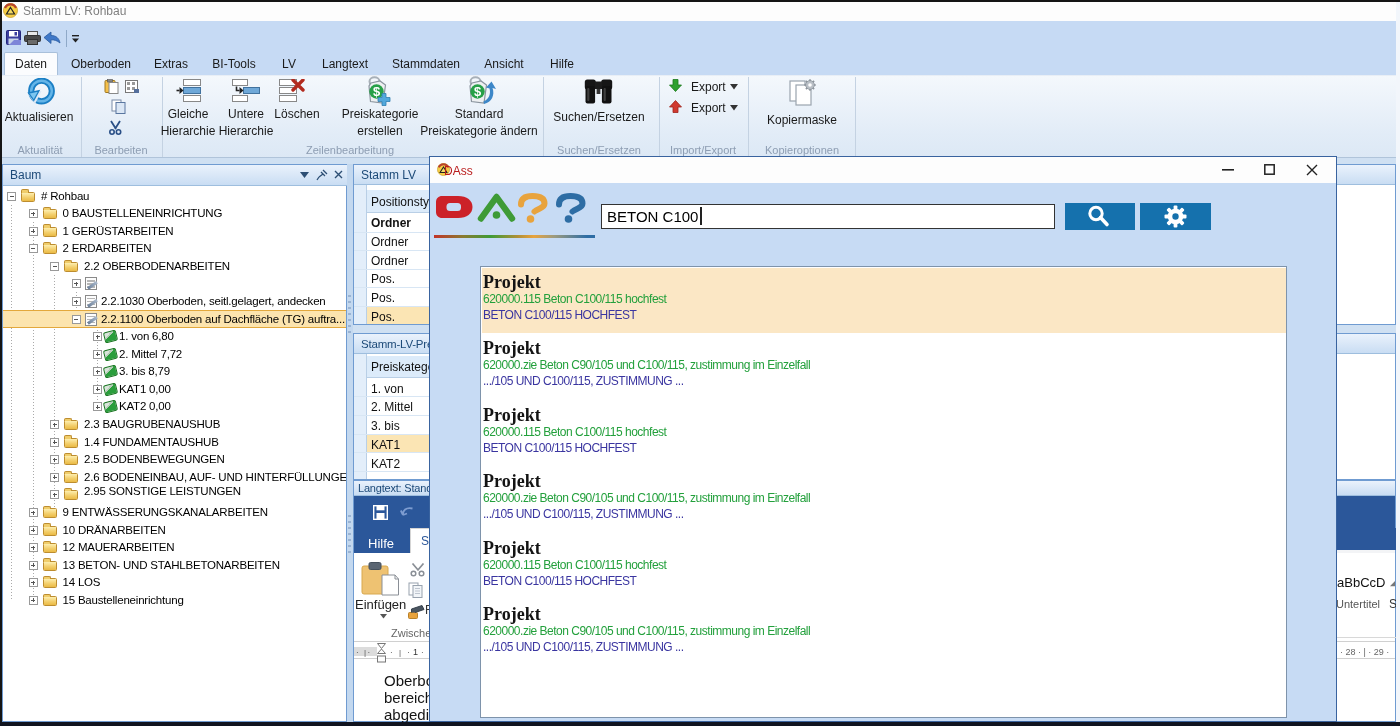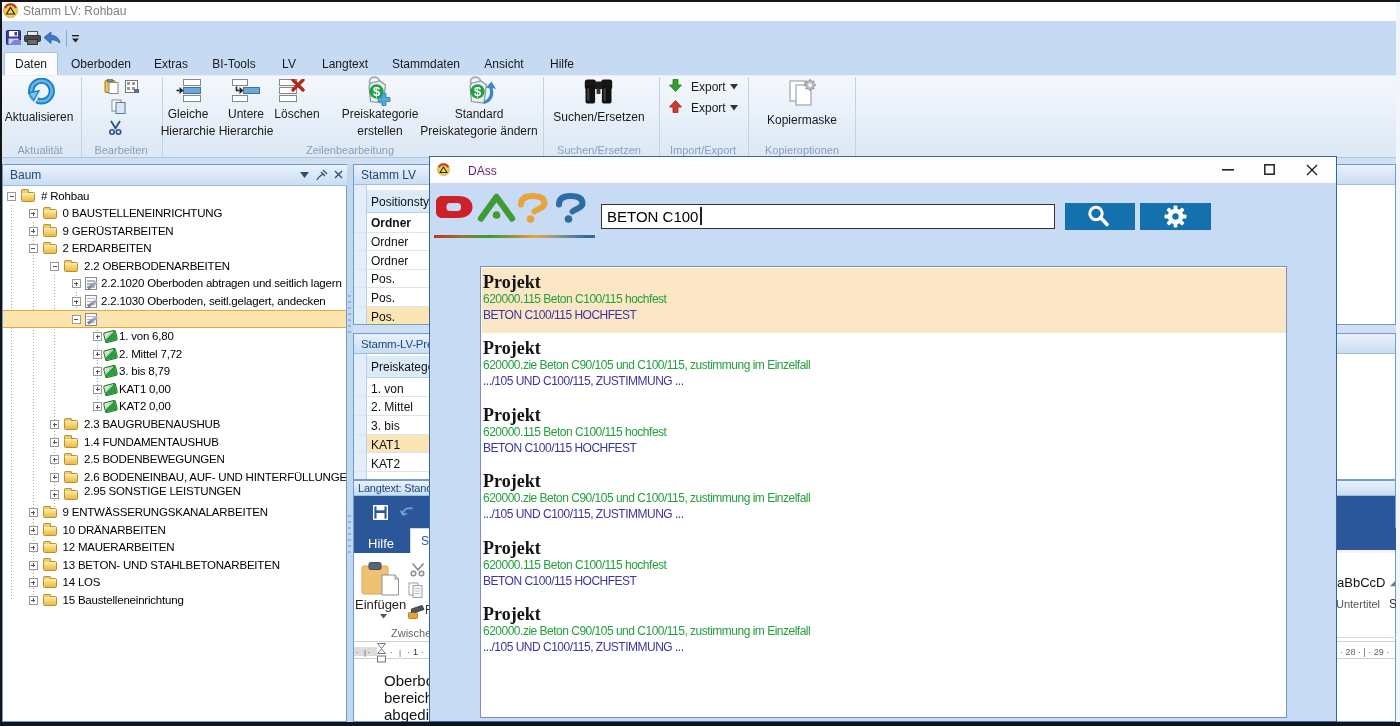--- a/index.html
+++ b/index.html
@@ -222,36 +222,36 @@
 <div class="a" style="left:75.5px;top:106px;width:1px;height:36px;background:repeating-linear-gradient(#aaa 0 1px,transparent 1px 3px)"></div>
 <div class="a" style="left:96.5px;top:141px;width:1px;height:80px;background:repeating-linear-gradient(#aaa 0 1px,transparent 1px 3px)"></div>
 <div class="eb " style="left:7px;top:5.5px"></div>
     <div class="fold" style="left:21px;top:5.5px"></div>
     <div class="trow" style="left:41px;top:1.5px"># Rohbau</div>
     <div class="eb p" style="left:28.5px;top:23.08px"></div>
     <div class="fold" style="left:42.5px;top:23.08px"></div>
     <div class="trow" style="left:62.5px;top:19.08px">0 BAUSTELLENEINRICHTUNG</div>
     <div class="eb p" style="left:28.5px;top:40.66px"></div>
     <div class="fold" style="left:42.5px;top:40.66px"></div>
-    <div class="trow" style="left:62.5px;top:36.66px">9 GERÜSTARBEITEN</div>
+    <div class="trow" style="left:62.5px;top:36.66px">1 GERÜSTARBEITEN</div>
     <div class="eb " style="left:28.5px;top:58.239999999999995px"></div>
     <div class="fold" style="left:42.5px;top:58.239999999999995px"></div>
     <div class="trow" style="left:62.5px;top:54.239999999999995px">2 ERDARBEITEN</div>
     <div class="eb " style="left:50px;top:75.82px"></div>
     <div class="fold" style="left:64px;top:75.82px"></div>
     <div class="trow" style="left:84px;top:71.82px">2.2 OBERBODENARBEITEN</div>
     <div class="eb p" style="left:71.5px;top:93.39999999999999px"></div>
     <div class="doc" style="left:85px;top:91.39999999999999px"></div>
-    <div class="trow" style="left:101px;top:89.39999999999999px">2.2.1020 Oberboden abtragen und seitlich lagern</div>
     <div class="eb p" style="left:71.5px;top:110.97999999999999px"></div>
     <div class="doc" style="left:85px;top:108.97999999999999px"></div>
     <div class="trow" style="left:101px;top:106.97999999999999px">2.2.1030 Oberboden, seitl.gelagert, andecken</div>
     <div class="a" style="left:3px;top:124.05999999999999px;width:343px;height:18px;background:#fce4ae;border-top:1px solid #e3a83c;border-bottom:1px solid #e3a83c;box-sizing:border-box"></div>
     <div class="eb " style="left:71.5px;top:128.56px"></div>
     <div class="doc" style="left:85px;top:126.55999999999999px"></div>
+    <div class="trow" style="left:101px;top:124.55999999999999px">2.2.1100 Oberboden auf Dachfläche (TG) auftra...</div>
     <div class="eb p" style="left:93px;top:146.14px"></div>
     <div class="mon" style="left:104px;top:145.14px"></div>
     <div class="trow" style="left:119px;top:142.14px">1. von 6,80</div>
     <div class="eb p" style="left:93px;top:163.71999999999997px"></div>
     <div class="mon" style="left:104px;top:162.71999999999997px"></div>
     <div class="trow" style="left:119px;top:159.71999999999997px">2. Mittel 7,72</div>
     <div class="eb p" style="left:93px;top:181.29999999999998px"></div>
     <div class="mon" style="left:104px;top:180.29999999999998px"></div>
     <div class="trow" style="left:119px;top:177.29999999999998px">3. bis 8,79</div>
     <div class="eb p" style="left:93px;top:198.88px"></div>
@@ -409,21 +409,21 @@
 <div class="a" style="left:348px;top:295px;width:3px;height:40px;background:repeating-linear-gradient(#9ab4d4 0 2px,transparent 2px 6px)"></div>
 <div class="a" style="left:348px;top:515px;width:3px;height:40px;background:repeating-linear-gradient(#9ab4d4 0 2px,transparent 2px 6px)"></div>
 
 <div class="a" style="left:429px;top:156px;width:908px;height:566px;background:#c7dbf4;border:1px solid #39639f;box-sizing:border-box;z-index:30"></div>
 <div class="a" style="left:430px;top:157px;width:906px;height:26px;background:#fdfdfd;z-index:31"></div>
 <svg class="a" style="left:437px;top:163px;z-index:32" width="13" height="13" viewBox="0 0 15 15">
  <circle cx="7.5" cy="7.5" r="7" fill="#f7ce46" stroke="#caa22e" stroke-width="0.8"></circle>
  <path d="M2 5 A6 6 0 0 1 13 5" fill="none" stroke="#b8442c" stroke-width="2.2"></path>
  <path d="M7.5 4.5 L11.5 11 H3.5 Z" fill="#f2da66" stroke="#222" stroke-width="1.2"></path>
 </svg>
-<div class="tx" style="left:468px;top:164px;z-index:32;color:#701a75">DAss</div>
+<div class="tx" style="left:444px;top:164px;z-index:32;color:#b91c1c">DAss</div>
 <svg class="a" style="left:1222px;top:169px;z-index:32" width="12" height="2" viewBox="0 0 12 2">
     <rect width="12" height="1.6" fill="#222"></rect>
   </svg>
 <svg class="a" style="left:1264px;top:164px;z-index:32" width="11" height="11" viewBox="0 0 11 11">
     <rect x="0.8" y="0.8" width="9.4" height="9.4" fill="none" stroke="#222" stroke-width="1.5"></rect>
   </svg>
 <svg class="a" style="left:1306px;top:164px;z-index:32" width="12" height="12" viewBox="0 0 12 12">
     <path d="M1 1 L11 11 M11 1 L1 11" stroke="#222" stroke-width="1.4"></path>
   </svg>
 

